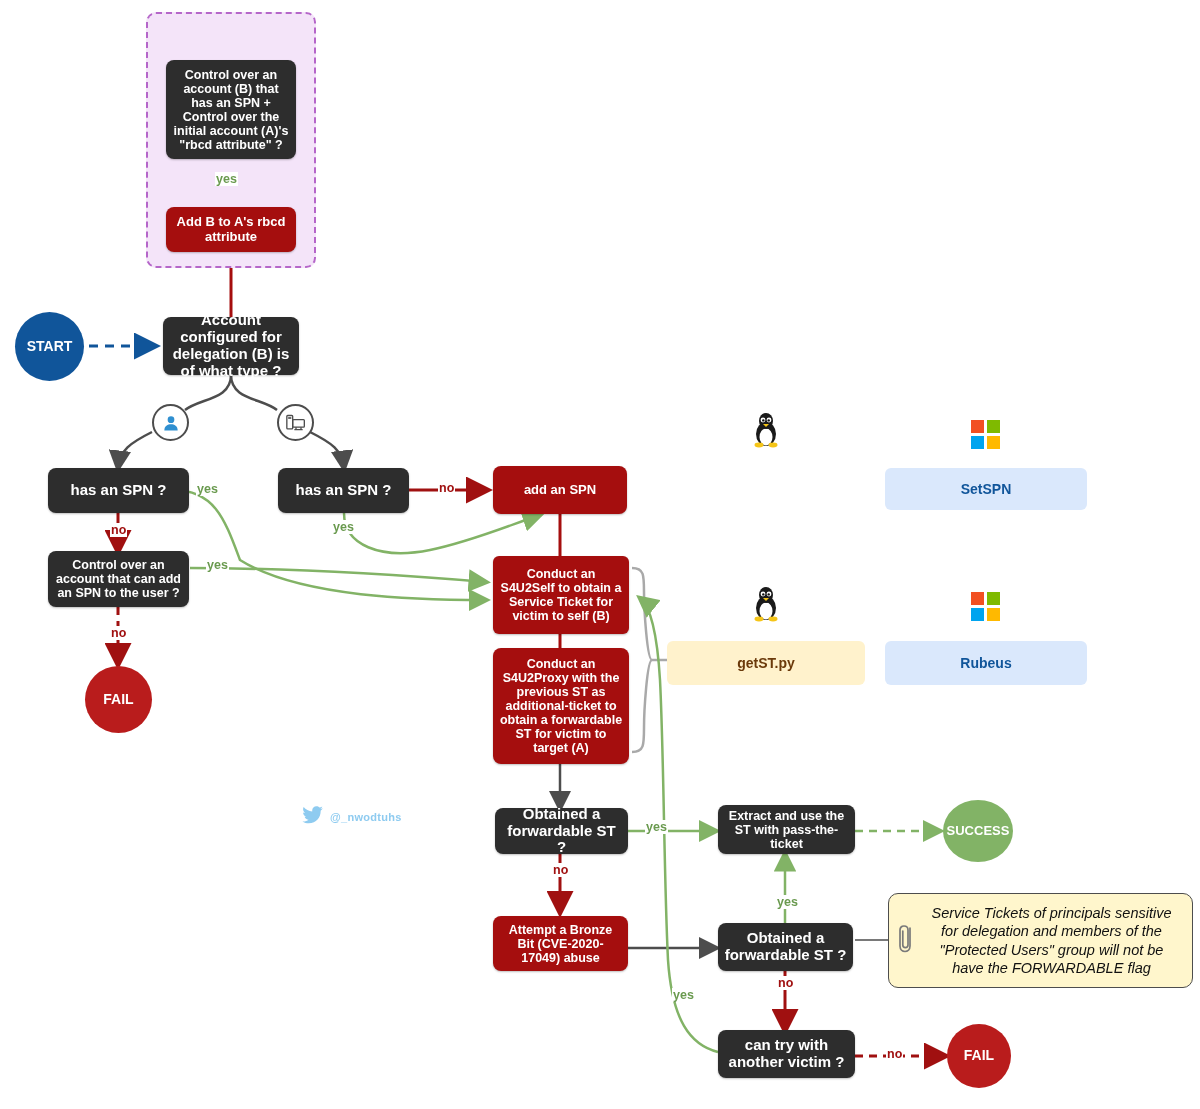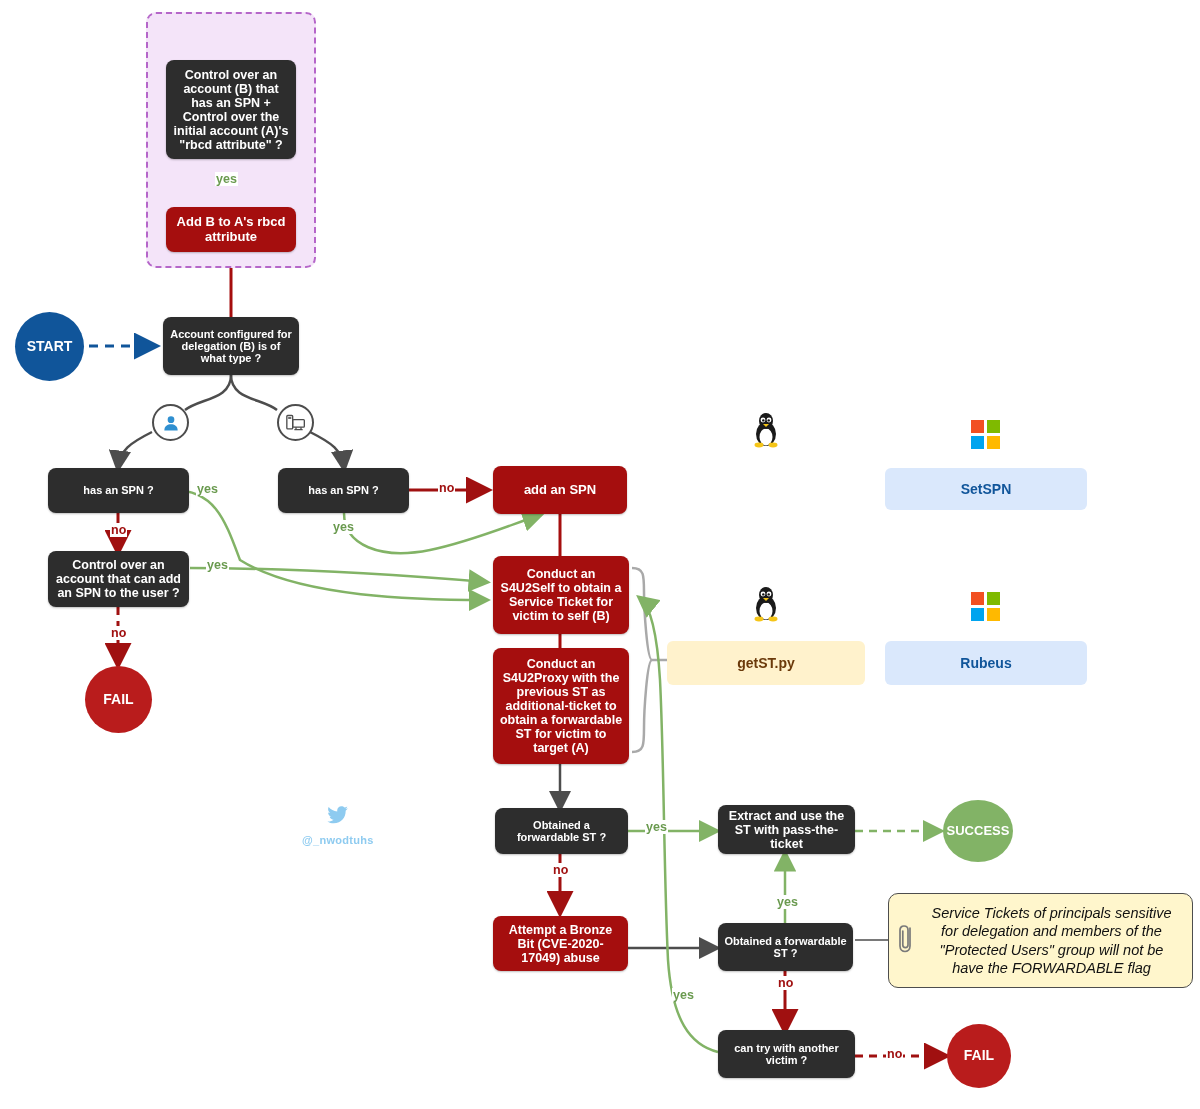--- a/index.html
+++ b/index.html
@@ -4,21 +4,21 @@
 <style>
   html,body{margin:0;padding:0;background:#ffffff;}
   body{width:1200px;height:1109px;position:relative;overflow:hidden;
        font-family:"Liberation Sans",sans-serif;}
   #canvas{position:absolute;left:0;top:0;width:1200px;height:1109px;}
   svg#wires{position:absolute;left:0;top:0;width:1200px;height:1109px;pointer-events:none;}
 
   .node{position:absolute;box-sizing:border-box;display:flex;align-items:center;
         justify-content:center;text-align:center;font-weight:bold;line-height:1.12;}
 
-  .dark{background:#2D2D2D;color:#FFFFFF;border-radius:8px;font-size:11px;
+  .dark{background:#2D2D2D;color:#FFFFFF;border-radius:8px;font-size:15px;
         padding:4px 6px;box-shadow:0 1px 2px rgba(0,0,0,.25);}
   .red{background:#A50E0E;color:#FFFFFF;border-radius:8px;font-size:13px;
        padding:4px 6px;box-shadow:0 1px 2px rgba(0,0,0,.25);}
   .circ{border-radius:50%;color:#FFFFFF;font-size:14px;}
   .start{background:#10559A;}
   .fail{background:#b91c1c;text-align:right;}
   .success{background:#82B366;}
 
   .toolbox{position:absolute;box-sizing:border-box;border-radius:6px;
            display:flex;align-items:center;justify-content:center;
@@ -39,21 +39,21 @@
         border:1.5px solid #4D4D4D;border-radius:10px;display:flex;
         align-items:center;gap:6px;padding:8px 12px 8px 8px;}
   .note-text{font-style:italic;font-size:14.5px;color:#111;text-align:center;
              line-height:1.25;flex:1;}
 
   .lbl{position:absolute;font-size:12.5px;font-weight:bold;
        background:#FFFFFF;padding:0 1px;white-space:nowrap;text-align:right;}
   .lbl-yes{color:#6A9A4F;}
   .lbl-no{color:#A01010;}
 
-  .wm{position:absolute;display:flex;align-items:center;gap:6px;flex-direction:column;}
+  .wm{position:absolute;display:flex;align-items:center;gap:6px;}
   .wm-txt{font-size:11px;font-weight:bold;color:#8ECBF0;letter-spacing:.3px;}
 
   .ms-logo{position:absolute;display:grid;grid-template-columns:13px 13px;
            grid-template-rows:13px 13px;gap:2.5px;}
   .ms-logo i{display:block;}
 </style>
 </head>
 <body>
 
 <div id="canvas">
@@ -157,21 +157,21 @@
   <div class="node dark" style="left:48px;top:468px;width:141px;height:45px;">has an SPN ?</div>
 
   <div class="node dark" style="left:48px;top:551px;width:141px;height:56px;font-size:12.5px;">Control over an account that can add an SPN to the user ?</div>
 
   <div class="node circ fail" style="left:85px;top:666px;width:67px;height:67px;">FAIL</div>
 
   <div class="node dark" style="left:278px;top:468px;width:131px;height:45px;">has an SPN ?</div>
 
   <div class="node red" style="left:493px;top:466px;width:134px;height:48px;">add an SPN</div>
 
-  <div class="node red" style="left:493px;top:556px;width:136px;height:78px;font-size:12.5px;">Conduct an S4U2Self to obtain a Service Ticket for victim to self (B)</div>
+  <div class="node red" style="left:493px;top:556px;width:136px;height:78px;font-size:12.5px;border-radius:6px;">Conduct an S4U2Self to obtain a Service Ticket for victim to self (B)</div>
 
   <div class="node red" style="left:493px;top:648px;width:136px;height:116px;font-size:12.5px;">Conduct an S4U2Proxy with the previous ST as additional-ticket to obtain a forwardable ST for victim to target (A)</div>
 
   <div class="node dark" style="left:495px;top:808px;width:133px;height:46px;">Obtained a forwardable ST ?</div>
 
   <div class="node red" style="left:493px;top:916px;width:135px;height:55px;font-size:12.5px;">Attempt a Bronze Bit (CVE-2020-17049) abuse</div>
 
   <div class="node dark" style="left:718px;top:923px;width:135px;height:48px;">Obtained a forwardable ST ?</div>
 
   <div class="node dark" style="left:718px;top:805px;width:137px;height:49px;font-size:12.5px;">Extract and use the ST with pass-the-ticket</div>

